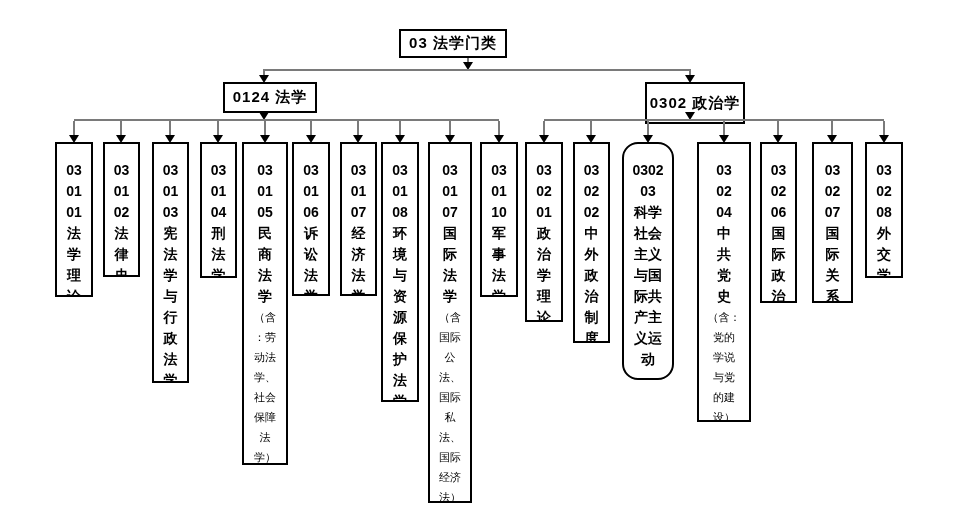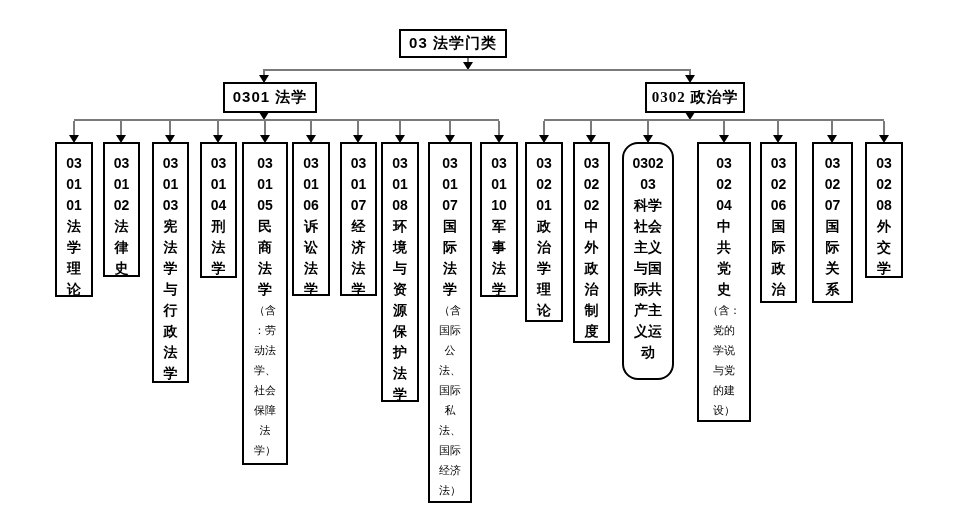--- a/index.html
+++ b/index.html
@@ -8,39 +8,39 @@
     font-family:"Liberation Sans","DejaVu Sans",sans-serif;color:var(--txt,#000);
     overflow:hidden;
   }
   .node{
     position:absolute;box-sizing:border-box;border:2px solid var(--border,#000);
     background:#fff;display:flex;align-items:center;justify-content:center;
     font-weight:bold;font-size:15px;white-space:nowrap;letter-spacing:1px;
   }
   .leaf{
     position:absolute;box-sizing:border-box;border:2px solid var(--border,#000);
-    background:#fff;text-align:center;padding-top:9px;overflow:hidden;
+    background:#fff;text-align:center;padding-top:16px;overflow:hidden;
   }
   .ml{font-weight:bold;font-size:14px;line-height:21px;}
   .nl{font-weight:normal;font-size:11px;line-height:20px;}
   .hline{position:absolute;height:2px;background:var(--line,#7a7a7a);}
   .vline{position:absolute;width:2px;background:var(--line,#7a7a7a);}
   .arrowhead{
     position:absolute;width:0;height:0;
     border-left:5px solid transparent;border-right:5px solid transparent;
     border-top:8px solid var(--arrow,#000);
   }
 </style>
 </head>
 <body>
 
 <div id="canvas" style="--bg: #ffffff; --txt: #000000; --border: #000000; --line: #7a7a7a; --arrow: #000000;">
   <div class="node" id="root-node" style="left:399px;top:29px;width:108px;height:29px;">03 法学门类</div>
-  <div class="node" id="branch-0" style="left:223px;top:82px;width:94px;height:31px;">0301 法学</div>
-  <div class="node" id="branch-1" style="left:645px;top:82px;width:100px;height:31px;font-family:Liberation Serif, serif;">0302 政治学</div>
+  <div class="node" id="branch-0" style="left:223px;top:82px;width:94px;height:31px;">0124 法学</div>
+  <div class="node" id="branch-1" style="left:645px;top:82px;width:100px;height:42px;">0302 政治学</div>
   <div id="connectors">
       <div class="vline" style="left: 467px; top: 58px; height: 5px;"></div>
       <div class="arrowhead" style="left: 463px; top: 62px;"></div>
       <div class="hline" style="left: 263px; top: 69px; width: 428px;"></div>
       <div class="vline" style="left: 263px; top: 71px; height: 4px;"></div>
       <div class="arrowhead" style="left: 259px; top: 75px;"></div>
       <div class="vline" style="left: 263px; top: 113px; height: 1px;"></div>
       <div class="arrowhead" style="left: 259px; top: 112px;"></div>
       <div class="hline" style="left: 74px; top: 119px; width: 425px;"></div>
       <div class="vline" style="left: 73px; top: 121px; height: 14px;"></div>

